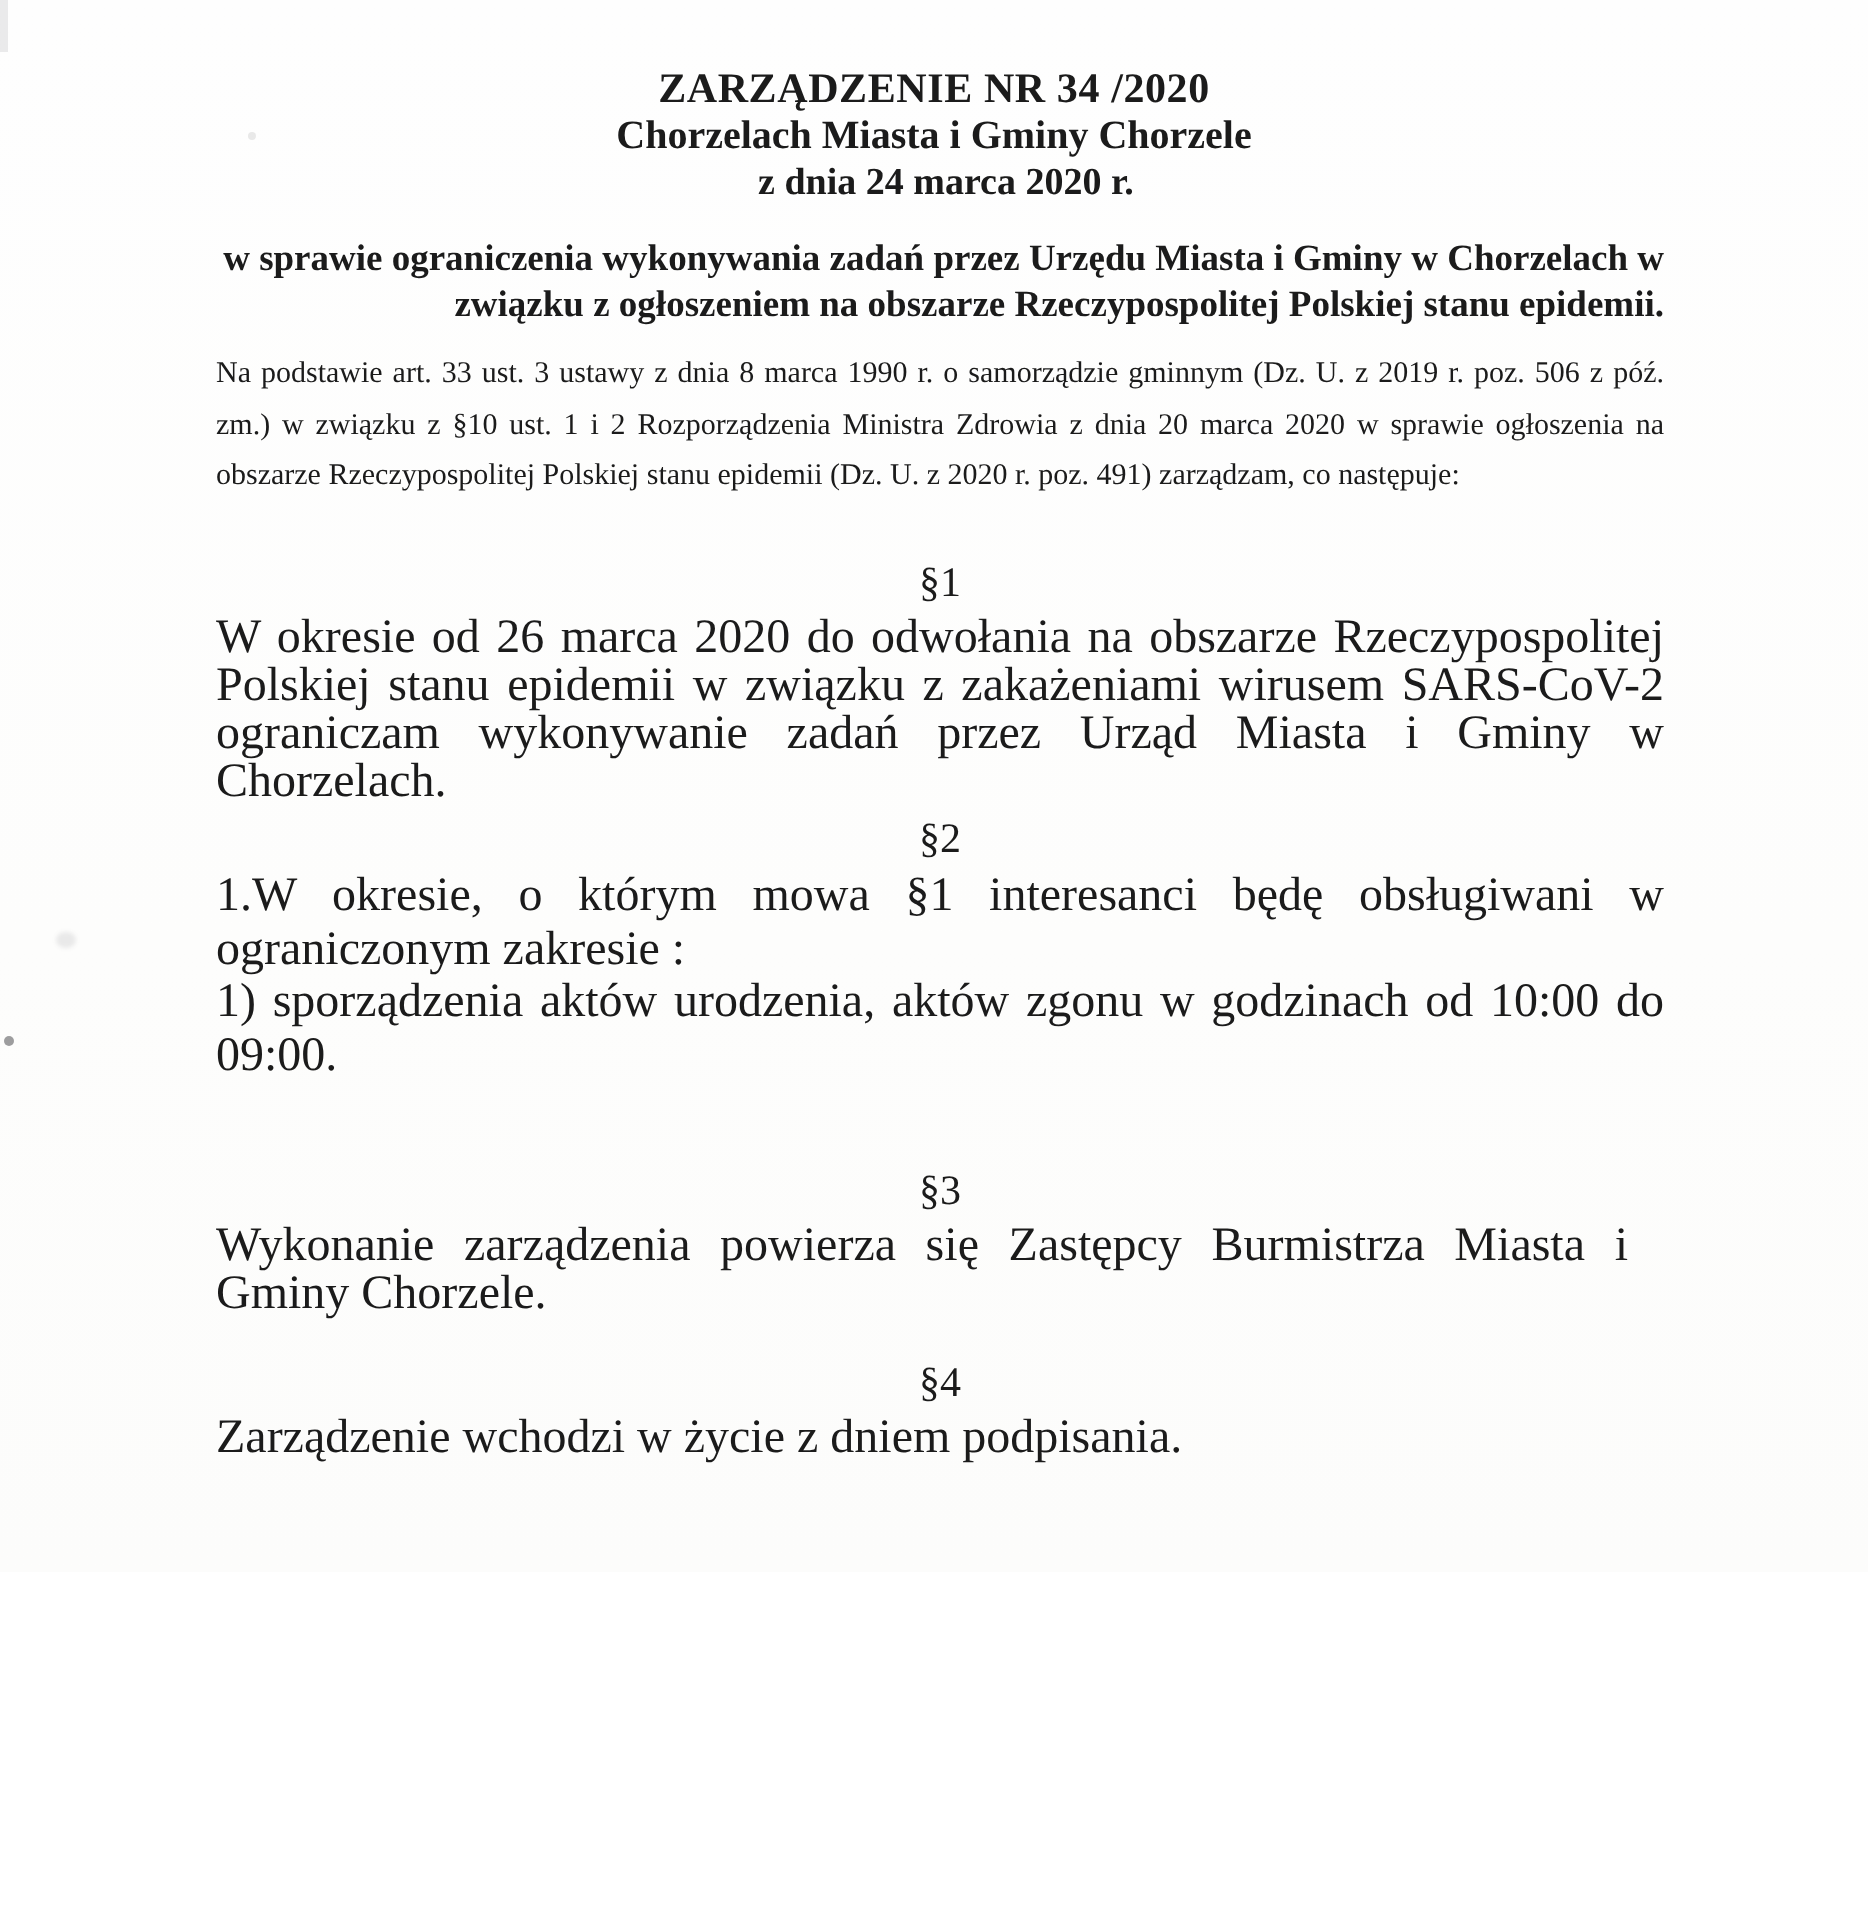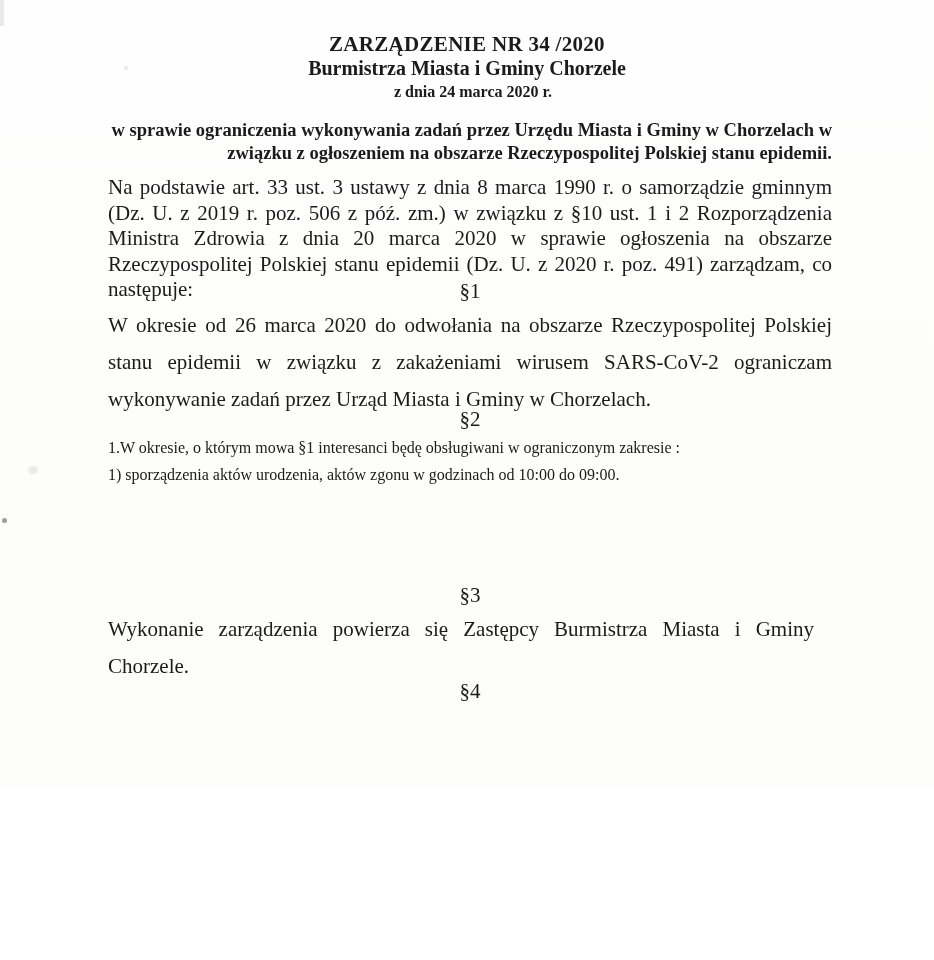--- a/index.html
+++ b/index.html
@@ -22,68 +22,68 @@
     position: absolute;
     top: 32px;
     left: 0;
     width: 100%;
     text-align: center;
     font-weight: bold;
     line-height: 24px;
   }
   .title-line1 { font-size: 21px; letter-spacing: 0.3px; }
   .title-line2 { font-size: 20px; }
-  .title-line3 { font-size: 16px; padding-left: 12px; }
+  .title-line3 { font-size: 19px; padding-left: 12px; }
 
   .subject {
     position: absolute;
     top: 119px;
     left: 102px;
     width: 730px;
     margin: 0;
     text-align: right;
     font-weight: bold;
     font-size: 18.5px;
     line-height: 23px;
   }
 
   .preamble {
     position: absolute;
     top: 175px;
     left: 108px;
     width: 724px;
     margin: 0;
-    font-size: 21px;
+    font-size: 15px;
     line-height: 25.5px;
     text-align: justify;
   }
 
   
   .sec {
     position: absolute;
     left: 108px;
     width: 724px;
   }
   .sec-heading {
     margin: 0 0 3px 0;
     text-align: center;
     font-size: 21px;
     font-weight: normal;
     line-height: 25px;
   }
   .sec p {
     margin: 0;
-    font-size: 21px;
-    line-height: 37px;
+    font-size: 24px;
+    line-height: 24px;
     text-align: justify;
     text-align-last: left;
   }
   .sec-1 { top: 279px; }
   .sec-2 { top: 407px; }
-  .sec-2 p { font-size: 16px; line-height: 26.5px; }
+  .sec-2 p { font-size: 24px; line-height: 26.5px; }
   .sec-2 .gap-before { margin-top: 24px; }
   .sec-3 { top: 583px; }
   .sec-3 p { width: 706px; }
   .sec-4 { top: 679px; }
 
   
   .signature-area {
     position: absolute;
     left: 570px;
     top: 850px;
@@ -152,21 +152,21 @@
     pointer-events: none;
   }
 </style>
 </head>
 <body>
 
 <div class="page">
 
   <header class="title-block">
     <div class="title-line1">ZARZĄDZENIE NR 34 /2020</div>
-    <div class="title-line2">Burmistrza Miasta i Gminy Chorzele</div>
+    <div class="title-line2">Chorzelach Miasta i Gminy Chorzele</div>
     <div class="title-line3">z dnia 24 marca 2020 r.</div>
   </header>
 
   <p class="subject">w sprawie ograniczenia wykonywania zadań przez Urzędu Miasta i Gminy w Chorzelach w związku z ogłoszeniem na obszarze Rzeczypospolitej Polskiej stanu epidemii.</p>
 
   <p class="preamble">Na podstawie art. 33 ust. 3 ustawy z dnia 8 marca 1990 r. o samorządzie gminnym (Dz. U. z 2019 r. poz. 506 z póź. zm.) w związku z §10 ust. 1 i 2 Rozporządzenia Ministra Zdrowia z dnia 20 marca 2020 w sprawie ogłoszenia na obszarze Rzeczypospolitej Polskiej stanu epidemii (Dz. U. z 2020 r. poz. 491) zarządzam, co następuje:</p>
 
   <section class="sec sec-1">
     <h2 class="sec-heading">§1</h2>
     <p>W okresie od 26 marca 2020 do odwołania na obszarze Rzeczypospolitej Polskiej stanu epidemii w związku z zakażeniami wirusem SARS-CoV-2 ograniczam wykonywanie zadań przez Urząd Miasta i Gminy w Chorzelach.</p>
@@ -178,20 +178,21 @@
     <p>1) sporządzenia aktów urodzenia, aktów zgonu w godzinach od 10:00 do 09:00.</p>
   </section>
 
   <section class="sec sec-3">
     <h2 class="sec-heading">§3</h2>
     <p>Wykonanie zarządzenia powierza się Zastępcy Burmistrza Miasta i Gminy Chorzele.</p>
   </section>
 
   <section class="sec sec-4">
     <h2 class="sec-heading">§4</h2>
+    <p>Zarządzenie wchodzi w życie z dniem podpisania.</p>
   </section>
 
   <div class="signature-area">
     <div class="stamp-role">BURMISTRZ</div>
     <div class="stamp-name">mgr Beata Szczepankowska</div>
     <svg class="signature-svg" viewBox="0 0 330 125" xmlns="http://www.w3.org/2000/svg" fill="none" stroke="#4553a0" stroke-width="2.4" stroke-linecap="round" stroke-linejoin="round" opacity="0.92">
 
       <path d="M 113 17 C 92 4 62 6 49 24 C 37 41 38 62 50 73 C 63 84 88 82 103 74 C 112 69 119 61 123 53"></path>
 
       <path d="M 64 39 C 74 31 90 28 99 33"></path>

